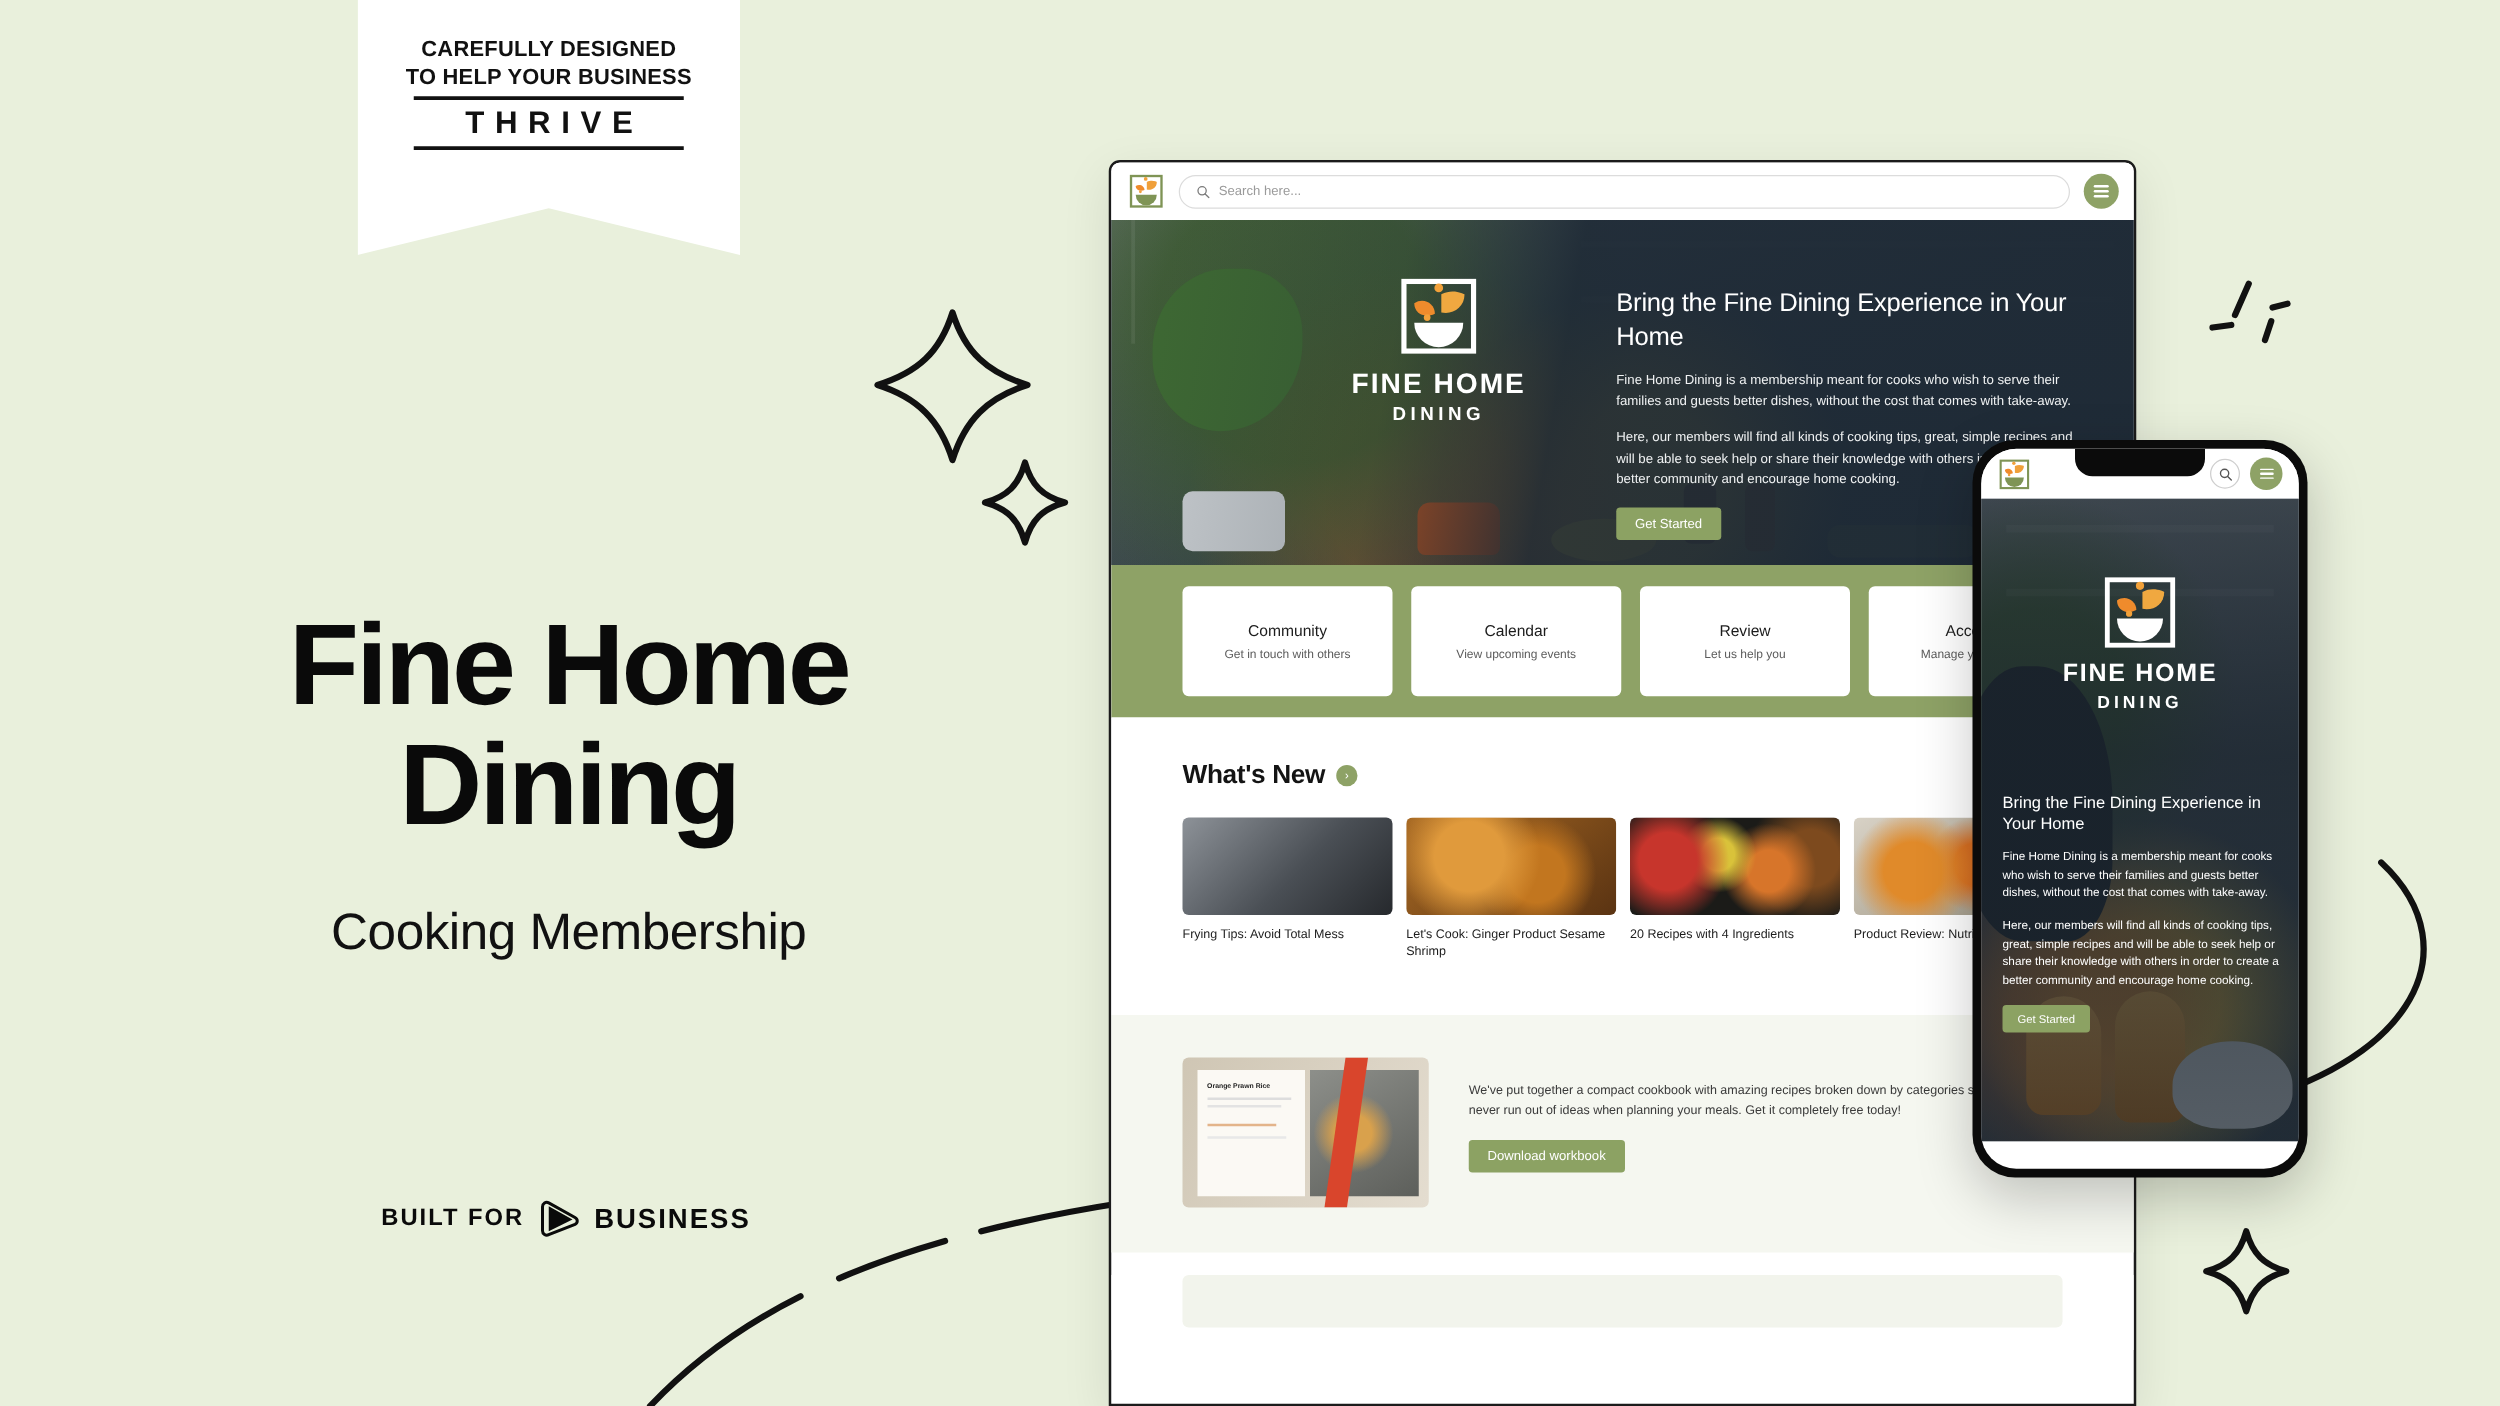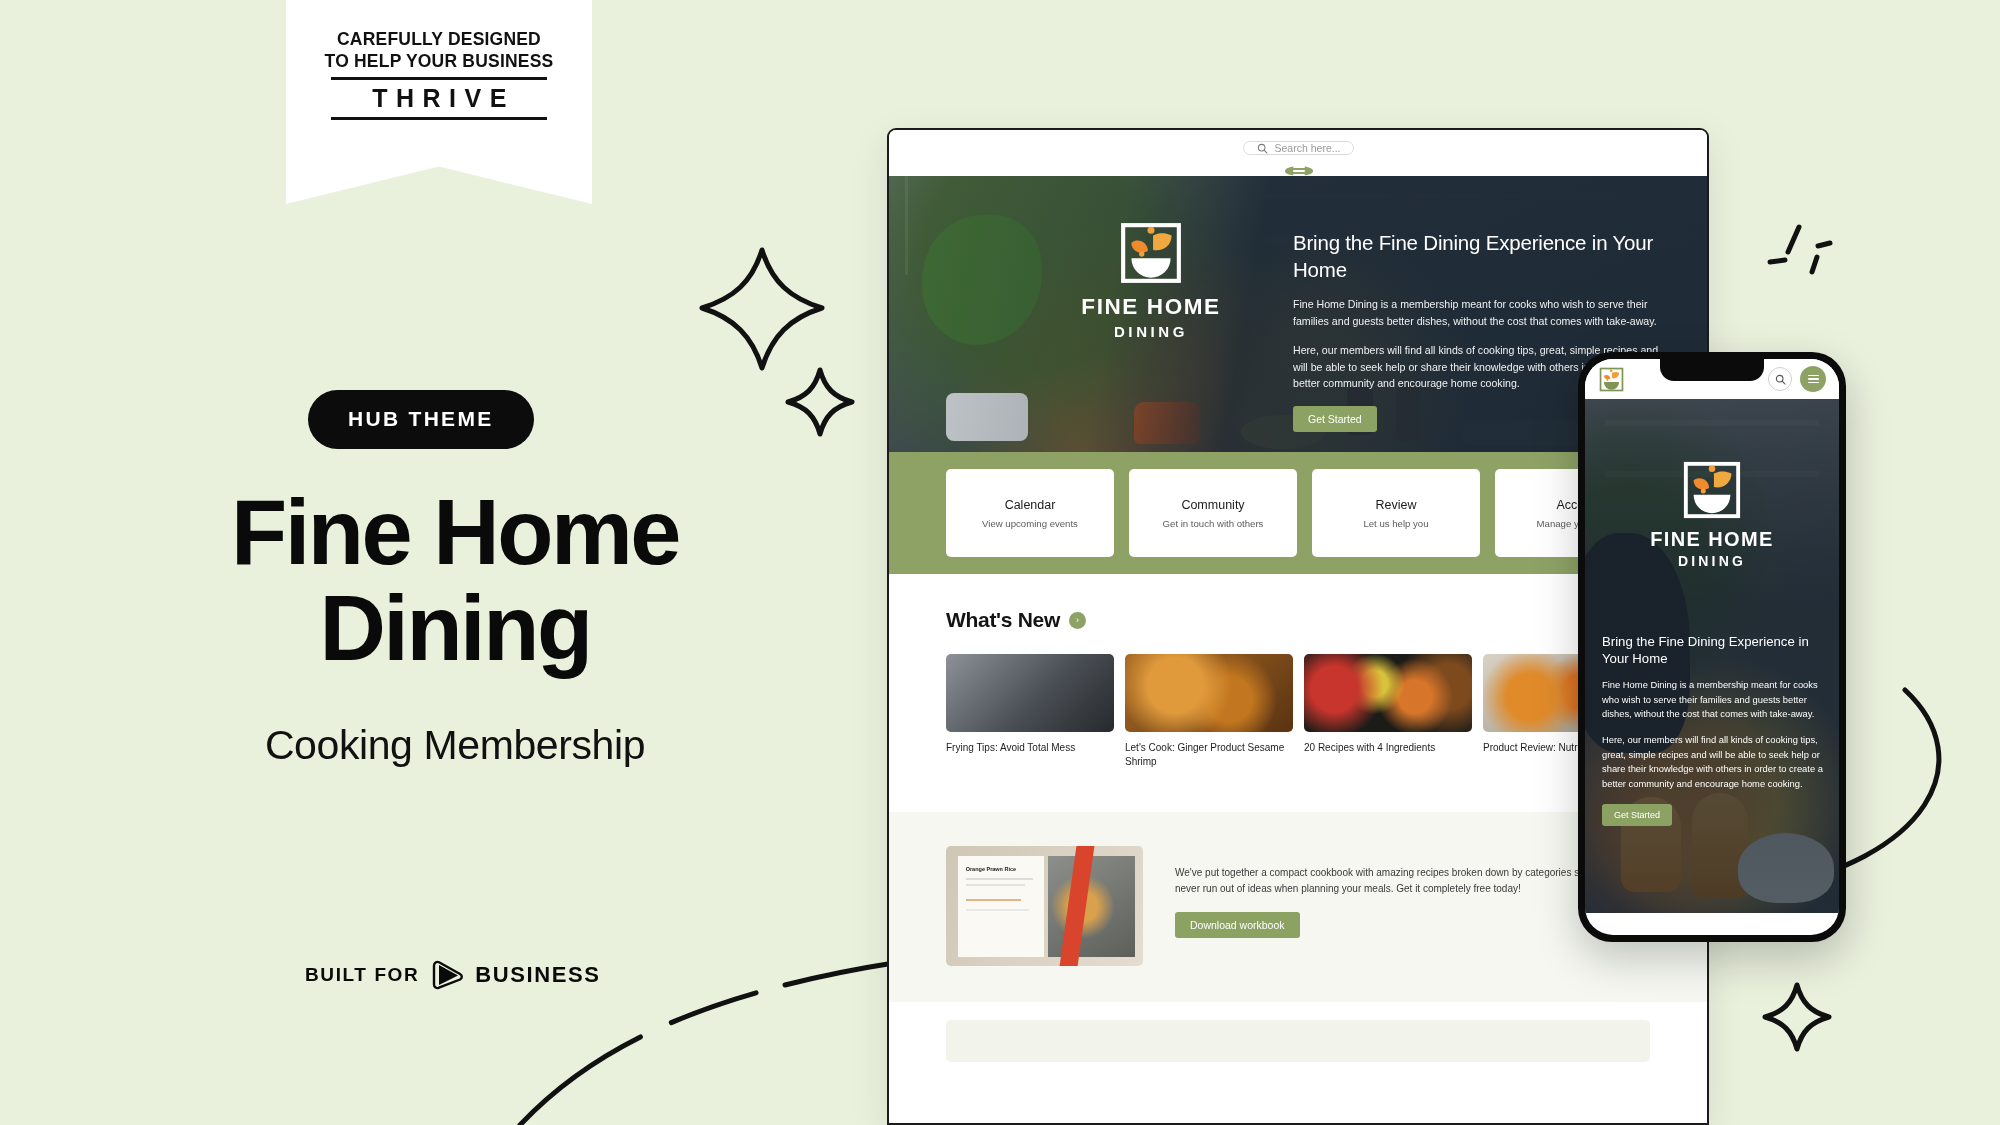--- a/index.html
+++ b/index.html
@@ -56,21 +56,21 @@
 
   
   .browser {
     position: absolute; left: 887px; top: 128px; width: 822px; height: 997px;
     background: #fff; border: 2px solid #1b1b1b;
     border-radius: 9px 9px 0 0; overflow: hidden;
     box-shadow: 0 12px 40px rgba(0,0,0,.09);
   }
   .topbar {
     height: 46px; background: #fff; display: flex; align-items: center;
-    gap: 11px; padding: 0 12px 0 13px; flex-direction: column;
+    gap: 11px; padding: 0 12px 0 13px;
   }
   .searchbar {
     flex: 1; height: 27px; border: 1px solid #dcdcdc; border-radius: 14px;
     display: flex; align-items: center; gap: 7px; padding: 0 13px;
     background: #fff;
   }
   .searchbar span { font-size: 10.5px; color: #9a9a9a; }
   .menu-circle {
     width: 28px; height: 28px; border-radius: 50%; background: #8ea266;
     display: flex; align-items: center; justify-content: center;
@@ -211,21 +211,20 @@
   </svg>
 
   <div class="ribbon">
     <div class="ribbon-l1">CAREFULLY DESIGNED</div>
     <div class="ribbon-l2">TO HELP YOUR BUSINESS</div>
     <div class="ribbon-rule"></div>
     <div class="ribbon-thrive">THRIVE</div>
     <div class="ribbon-rule2"></div>
   </div>
 
-  <div class="pill">HUB THEME</div>
   <div class="headline">
     <div>Fine Home</div>
     <div>Dining</div>
   </div>
   <div class="subline">Cooking Membership</div>
 
   <div class="builtfor">
     <span class="builtfor-label">BUILT FOR</span>
     <svg width="34" height="30" viewBox="0 0 34 30">
       <path d="M4 5.5 C4 2.8 6.6 1 9 2.3 L30 14 C32.4 15.3 32.4 18.2 30 19.5 L9 27.7 C6.6 29 4 27.2 4 24.5 Z" fill="none" stroke="#0a0a0a" stroke-width="2.4"></path>
@@ -291,26 +290,26 @@
         <div class="hero-h1">Bring the Fine Dining Experience in Your Home</div>
         <div class="hero-p">Fine Home Dining is a membership meant for cooks who wish to serve their families and guests better dishes, without the cost that comes with take-away.</div>
         <div class="hero-p">Here, our members will find all kinds of cooking tips, great, simple recipes and will be able to seek help or share their knowledge with others in order to create a better community and encourage home cooking.</div>
         <span class="btn-green">Get Started</span>
       </div>
     </div>
 
     <div class="cardstrip">
       <div class="cards">
         <div class="navcard">
+          <div class="t">Community</div>
+          <div class="s">Get in touch with others</div>
+        </div>
+        <div class="navcard">
           <div class="t">Calendar</div>
           <div class="s">View upcoming events</div>
-        </div>
-        <div class="navcard">
-          <div class="t">Community</div>
-          <div class="s">Get in touch with others</div>
         </div>
         <div class="navcard">
           <div class="t">Review</div>
           <div class="s">Let us help you</div>
         </div>
         <div class="navcard">
           <div class="t">Account</div>
           <div class="s">Manage your profile</div>
         </div>
       </div>

